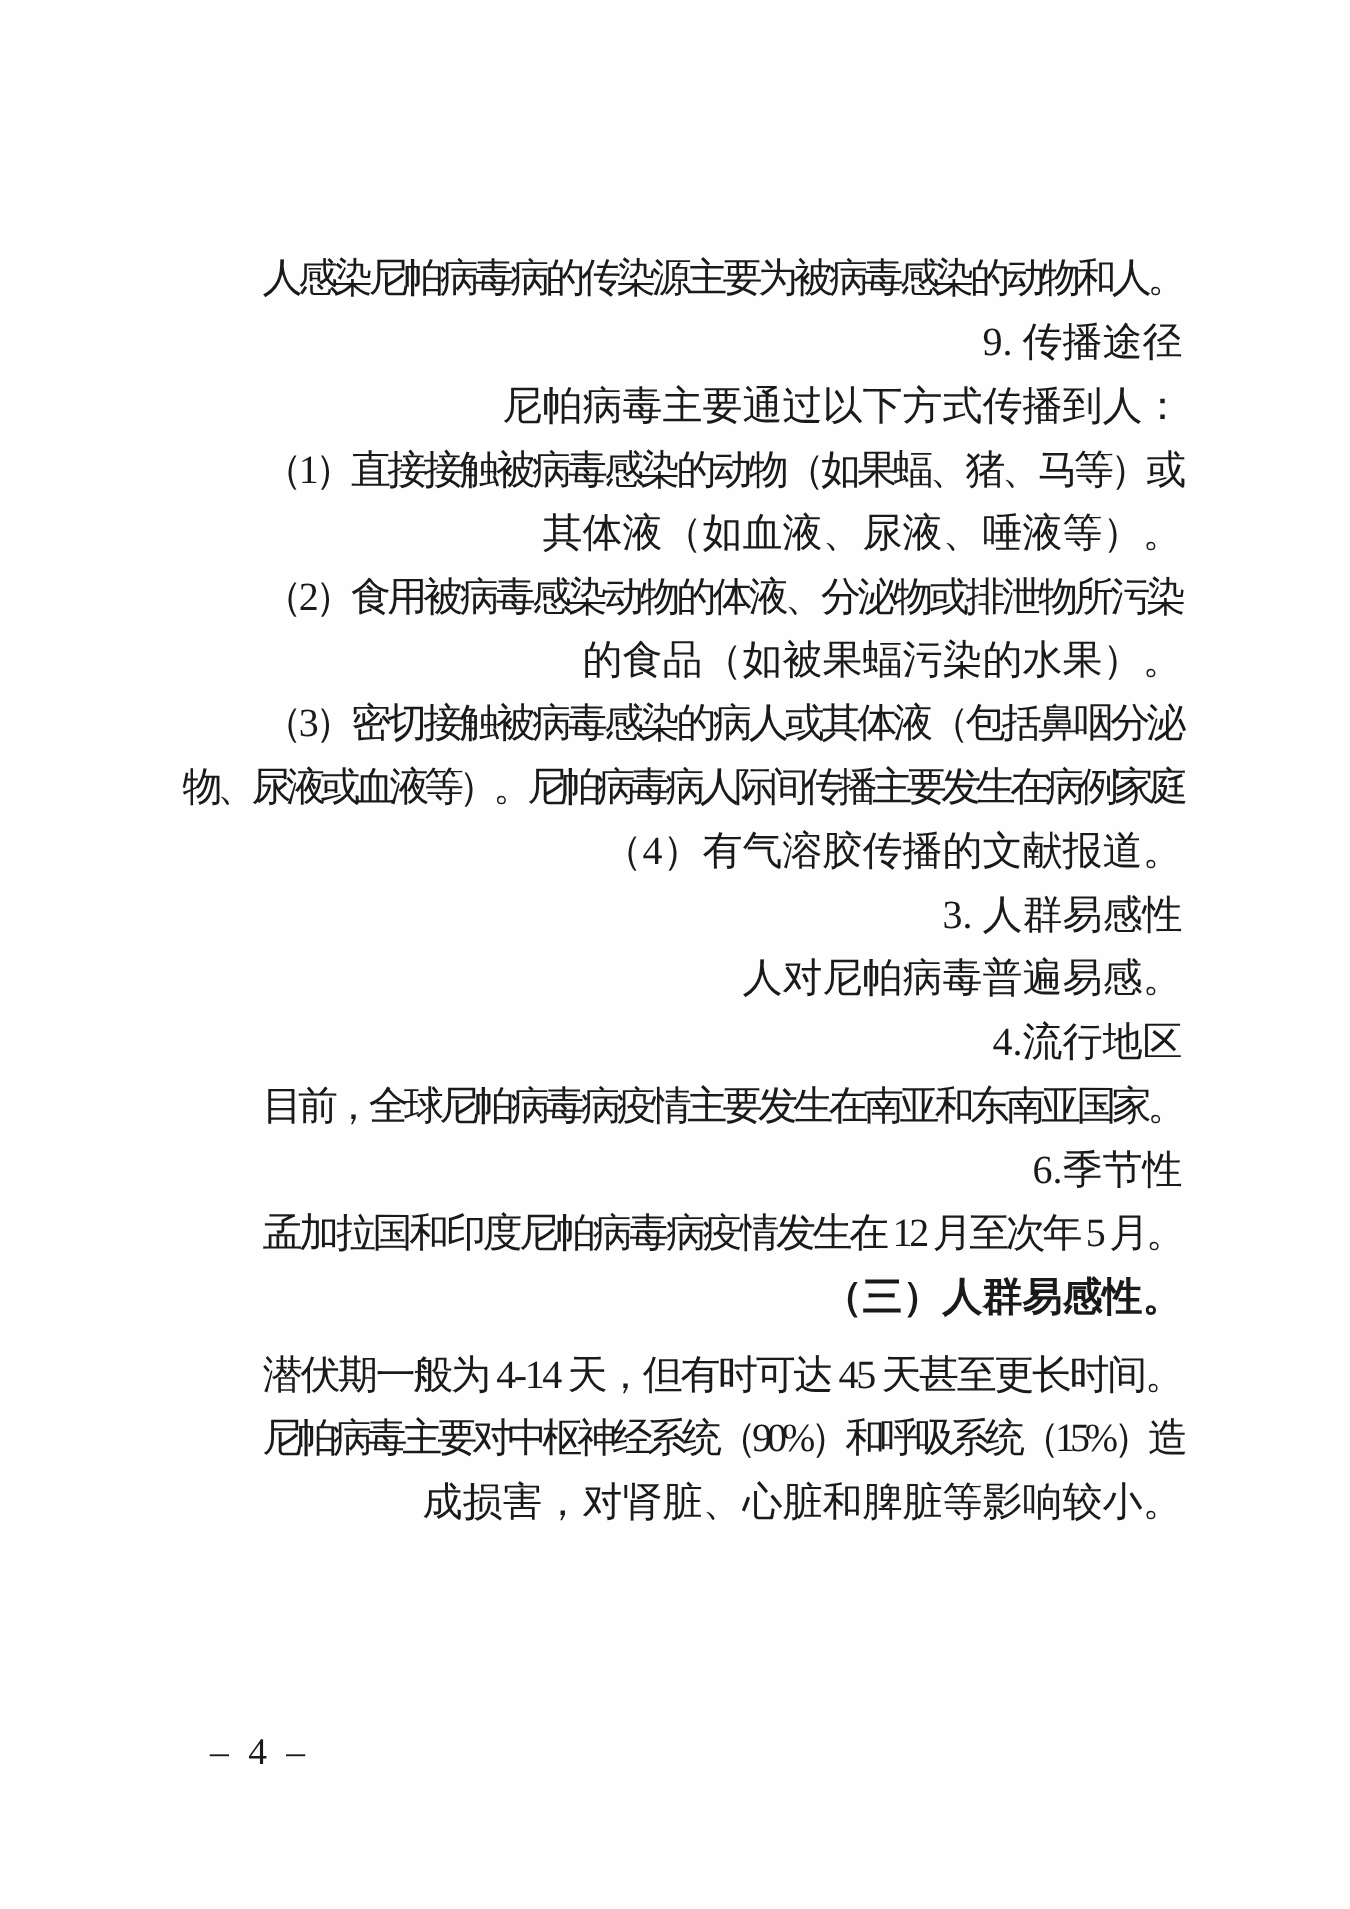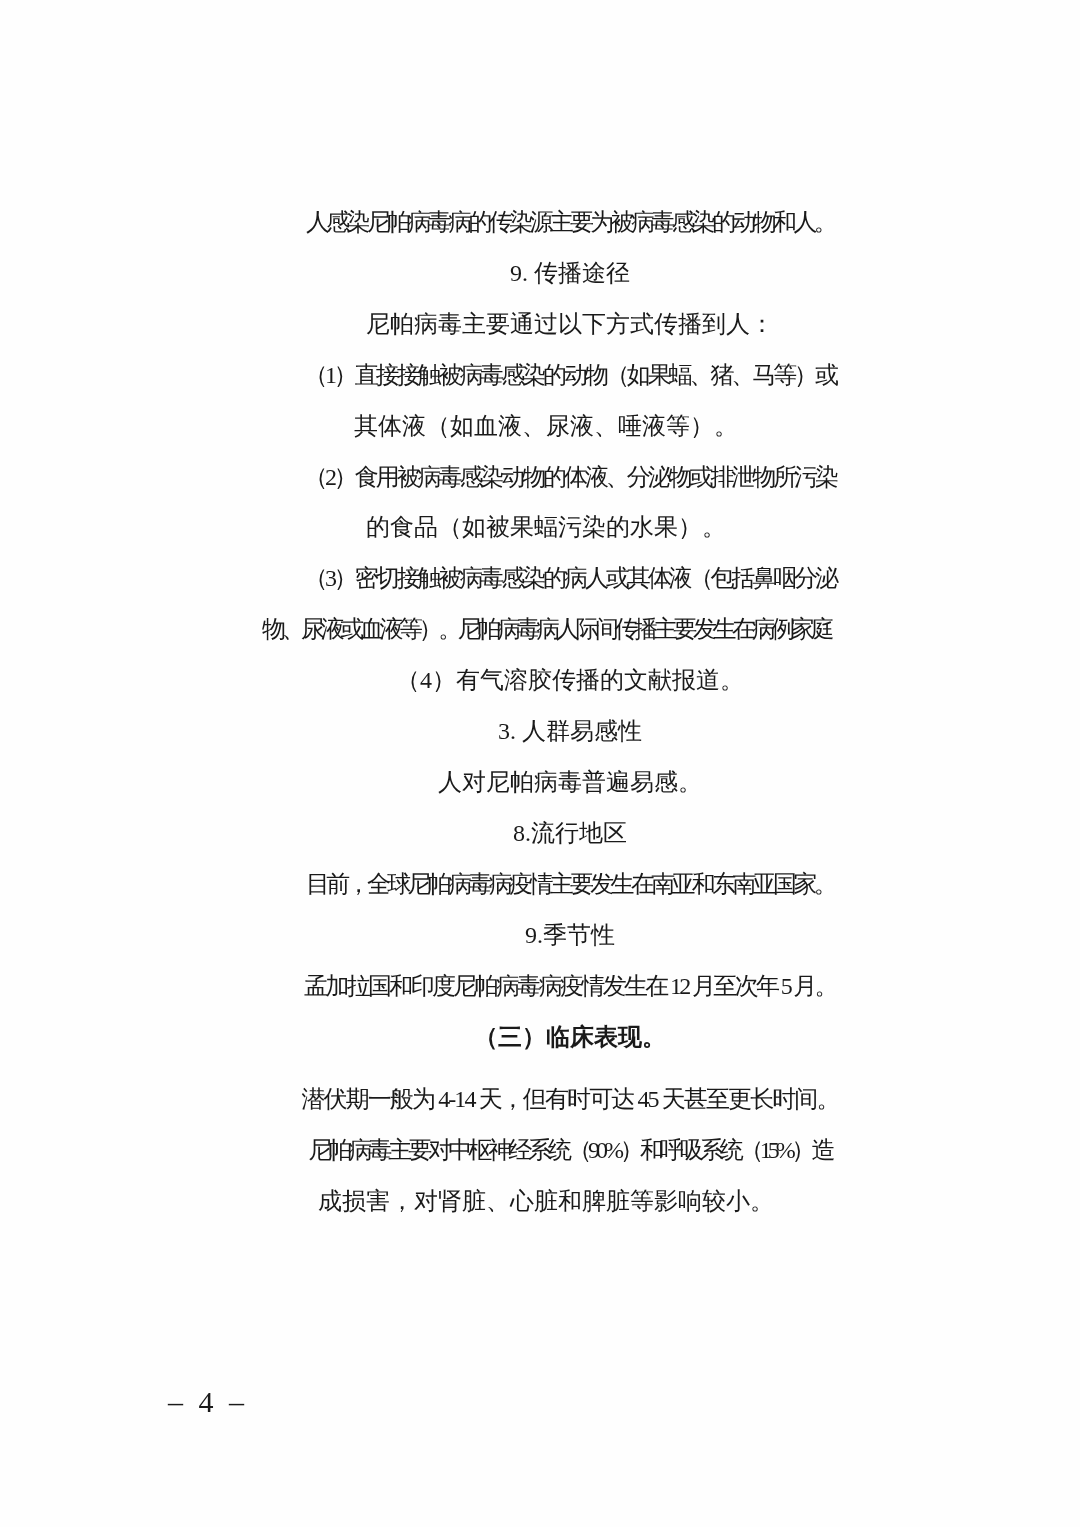--- a/index.html
+++ b/index.html
@@ -23,23 +23,23 @@
     top: 197px;
     width: 800px;
   }
   .para {
     margin: 0;
     padding: 0;
   }
   .line {
     display: block;
     white-space: nowrap;
-    font-size: 24px;
+    font-size: 32px;
     line-height: 50.9px;
-    text-align: center;
+    text-align: right;
   }
   .line.first {
     text-indent: 2em;
   }
   .line.heading {
     font-weight: bold;
   }
   .page-number {
     position: absolute;
     left: 168px;
@@ -89,37 +89,37 @@
 
     <p class="para">
       <span class="line first">3. 人群易感性</span>
     </p>
 
     <p class="para">
       <span class="line first">人对尼帕病毒普遍易感。</span>
     </p>
 
     <p class="para">
-      <span class="line first">8.流行地区</span>
+      <span class="line first">4.流行地区</span>
     </p>
 
     <p class="para">
       <span class="line first" style="letter-spacing: -3.69px;">目前，全球尼帕病毒病疫情主要发生在南亚和东南亚国家。</span>
     </p>
 
     <p class="para">
-      <span class="line first">9.季节性</span>
+      <span class="line first">6.季节性</span>
     </p>
 
     <p class="para">
       <span class="line first" style="letter-spacing: -2.67px;">孟加拉国和印度尼帕病毒病疫情发生在 12 月至次年 5 月。</span>
     </p>
 
     <p class="para">
-      <span class="line first heading">（三）临床表现。</span>
+      <span class="line first heading">（三）人群易感性。</span>
     </p>
 
     <p class="para">
       <span class="line first" style="letter-spacing: -1.9px; margin-top: 12px;">潜伏期一般为 4-14 天，但有时可达 45 天甚至更长时间。</span>
     </p>
 
     <p class="para">
       <span class="line first" style="letter-spacing: -4.03px;">尼帕病毒主要对中枢神经系统（90%）和呼吸系统（15%）造</span>
       <span class="line">成损害，对肾脏、心脏和脾脏等影响较小。</span>
     </p>

